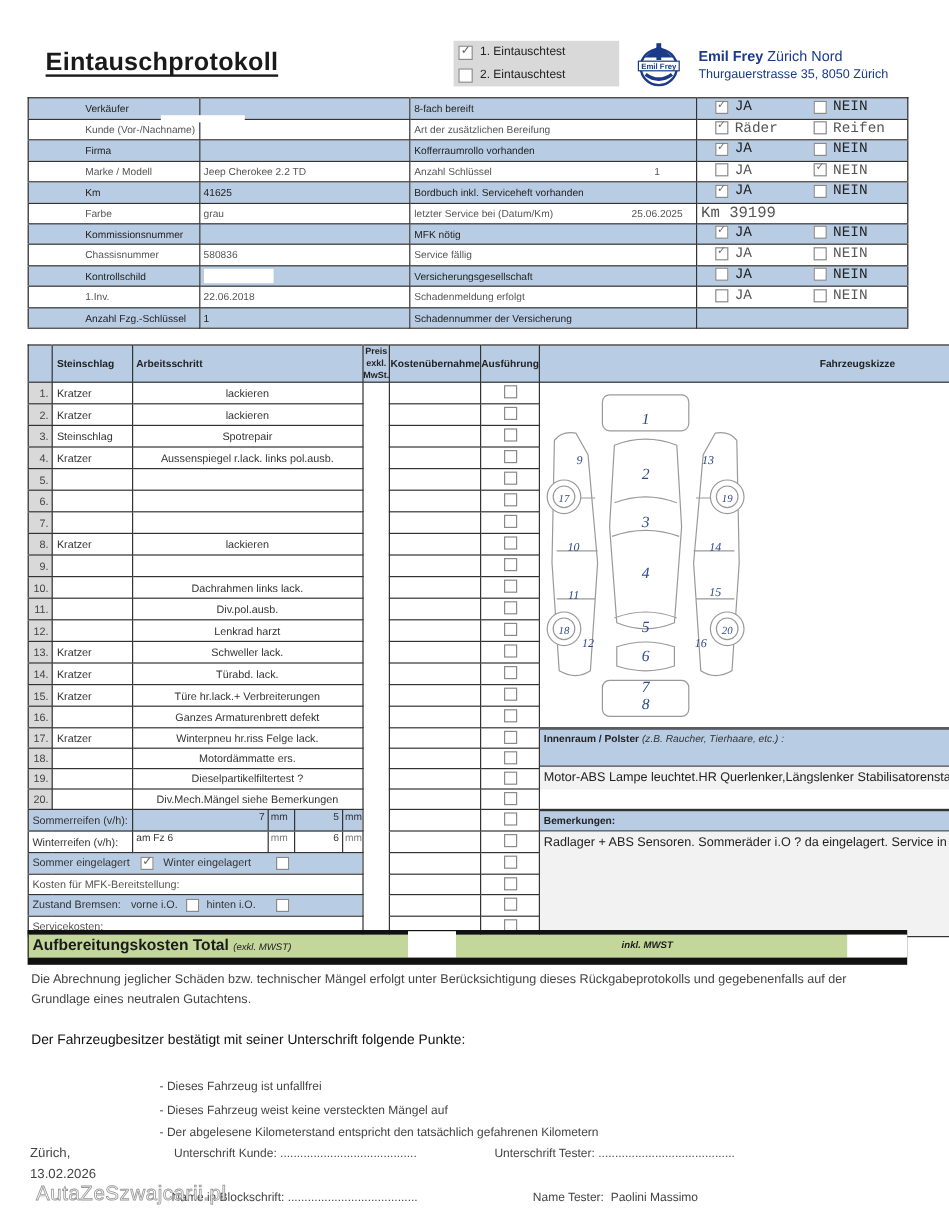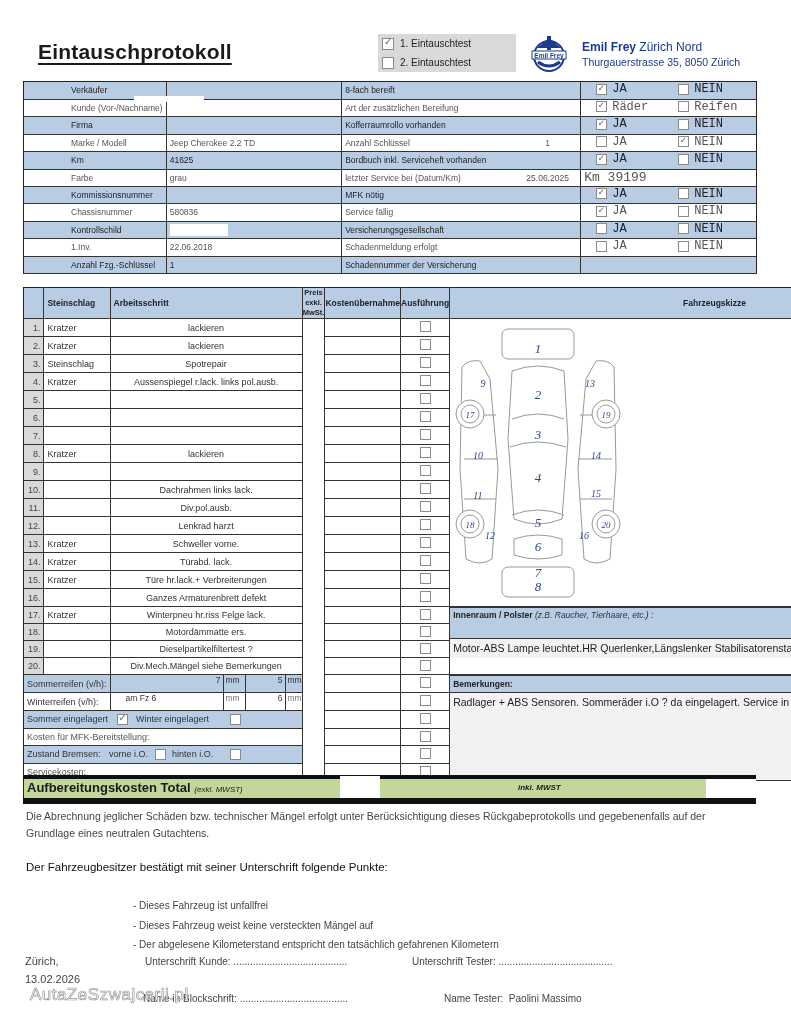--- a/index.html
+++ b/index.html
@@ -400,21 +400,21 @@
   <tr>
         <td class="num">12.</td>
         <td class="art"></td>
         <td class="step">Lenkrad harzt</td>
         <td class="kost"></td>
         <td class="ausf"><span class="cb"></span></td>
       </tr>
   <tr>
         <td class="num">13.</td>
         <td class="art">Kratzer</td>
-        <td class="step">Schweller vorne.</td>
+        <td class="step">Schweller lack.</td>
         <td class="kost"></td>
         <td class="ausf"><span class="cb"></span></td>
       </tr>
   <tr>
         <td class="num">14.</td>
         <td class="art">Kratzer</td>
         <td class="step">Türabd. lack.</td>
         <td class="kost"></td>
         <td class="ausf"><span class="cb"></span></td>
       </tr>
@@ -480,21 +480,21 @@
     <td class="ausf" style="background:#fff"><span class="cb"></span></td>
     <td class="sketch" rowspan="7" style="background:#f2f2f2">
       <div class="bem-head">Bemerkungen:</div>
       <div class="notes">Radlager + ABS Sensoren. Sommeräder i.O ? da eingelagert. Service in 4 Monate fällig.Armaturenbrett kosten ?</div>
     </td>
   </tr>
   <tr class="tire white lowrow">
     <td colspan="2" style="border-right:1px solid #333">Winterreifen (v/h):</td>
     <td style="padding:0;border-right:1px solid #333">
       <div style="display:flex;height:17px;font-size:8.5px">
-        <span style="flex:0 0 113px;padding-left:15px;border-right:1px solid #333">am Fz 6</span>
+        <span style="flex:0 0 113px;padding-left:3px;border-right:1px solid #333">am Fz 6</span>
         <span style="flex:0 0 22px;border-right:1px solid #333;padding-left:2px;color:#777">mm</span>
         <span style="flex:0 0 40px;text-align:right;padding-right:2px;border-right:1px solid #333">6</span>
         <span style="flex:1;padding-left:2px;color:#777">mm</span>
       </div>
     </td>
     <td class="price" style="background:#fff"></td>
     <td class="kost"></td>
     <td class="ausf"><span class="cb"></span></td>
   </tr>
   <tr class="tire lowrow">

